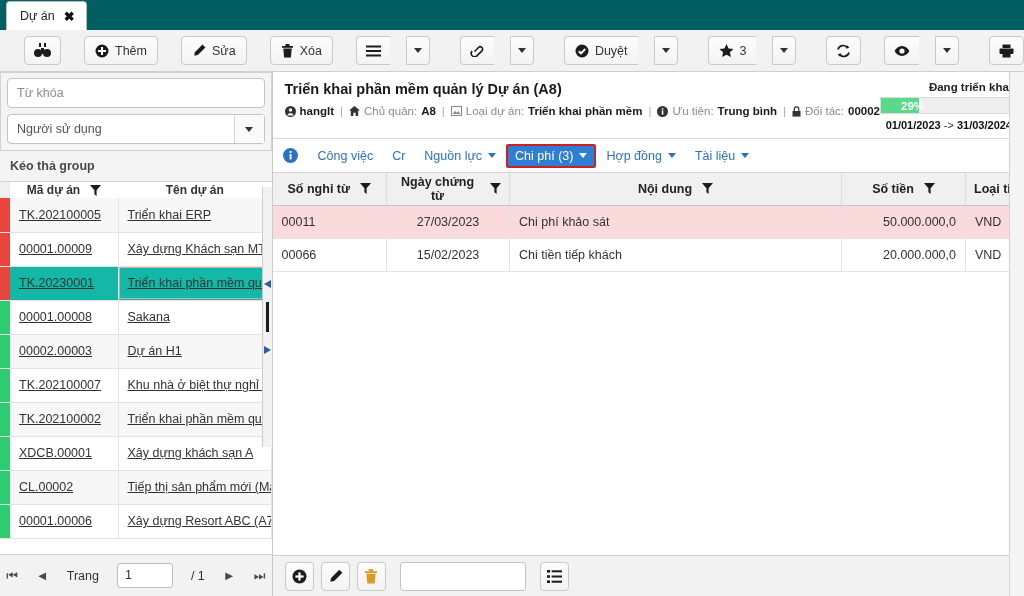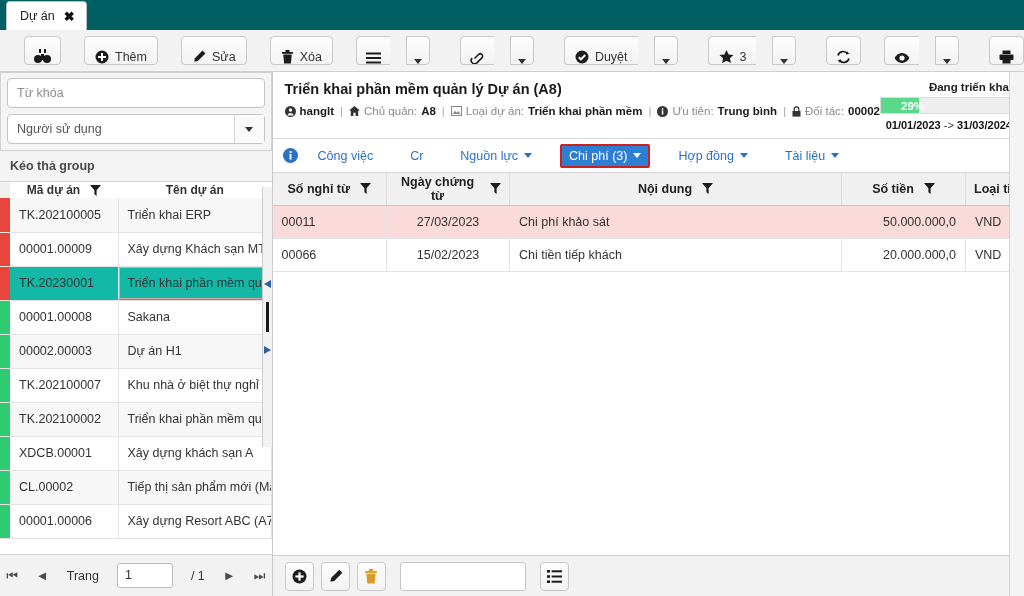--- a/index.html
+++ b/index.html
@@ -52,21 +52,21 @@
     align-items: center;
     padding: 0 8px;
     gap: 7px;
   }
   .tbtn {
     height: 29px;
     background: linear-gradient(#fdfdfd,#f3f3f3);
     border: 1px solid #c9c9c9;
     border-radius: 4px;
     display: flex;
-    align-items: flex-end;
+    align-items: center;
     justify-content: center;
     gap: 6px;
     padding: 0 10px;
     font-size: 12.5px;
     color: #333;
     cursor: pointer;
     white-space: nowrap;
     margin-left: 16px;
   }
   .tbtn.icononly { padding: 0 9px; }
@@ -142,20 +142,21 @@
   #leftrows { flex: 1; overflow: hidden; }
   #leftgrid td {
     height: 34px;
     border-bottom: 1px solid #e3e3e3;
     border-right: 1px solid #e3e3e3;
     font-size: 12.5px;
     color: #333;
     padding: 0 9px;
     white-space: nowrap;
     overflow: hidden;
+    text-decoration: underline;
   }
   #leftgrid td.mark { padding: 0; width: 10px; border-right: none; }
   tr.alt td { background: #f7f7f7; }
   tr.selrow td { background: #14b8a6; }
   tr.selrow td.name { outline: 1px solid #d9a9a9; outline-offset: -2px; }
   #pager {
     height: 42px;
     background: #f2f2f2;
     border-top: 1px solid #cfcfcf;
     display: flex;
@@ -690,21 +691,21 @@
     </div>
 
     <div id="tabsrow">
       <span style="margin:0 8px 0 2px;display:flex;">
         <svg class="ic" width="15" height="15" viewBox="0 0 15 15">
             <circle cx="7.5" cy="7.5" r="7.5" fill="#2a72c6"></circle>
             <rect x="6.6" y="6" width="1.9" height="5.5" fill="#fff"></rect>
             <rect x="6.6" y="3" width="1.9" height="2" fill="#fff"></rect>
           </svg>
       </span>
-      <div id="tabslist" style="display:flex;align-items:flex-end;gap:19px">
+      <div id="tabslist" style="display:flex;align-items:flex-end;gap:1px">
           <div class="dtab">
             <span>Công việc</span>
           </div>
           <div class="dtab">
             <span>Cr</span>
           </div>
           <div class="dtab">
             <span>Nguồn lực</span>
             <span class="dcaret"></span>
           </div>

